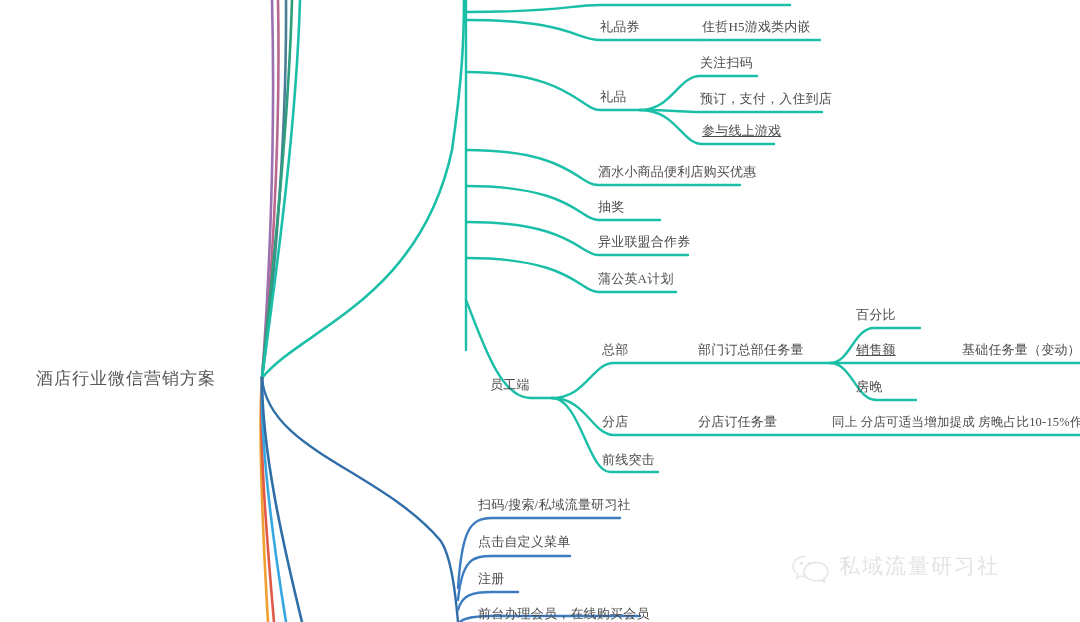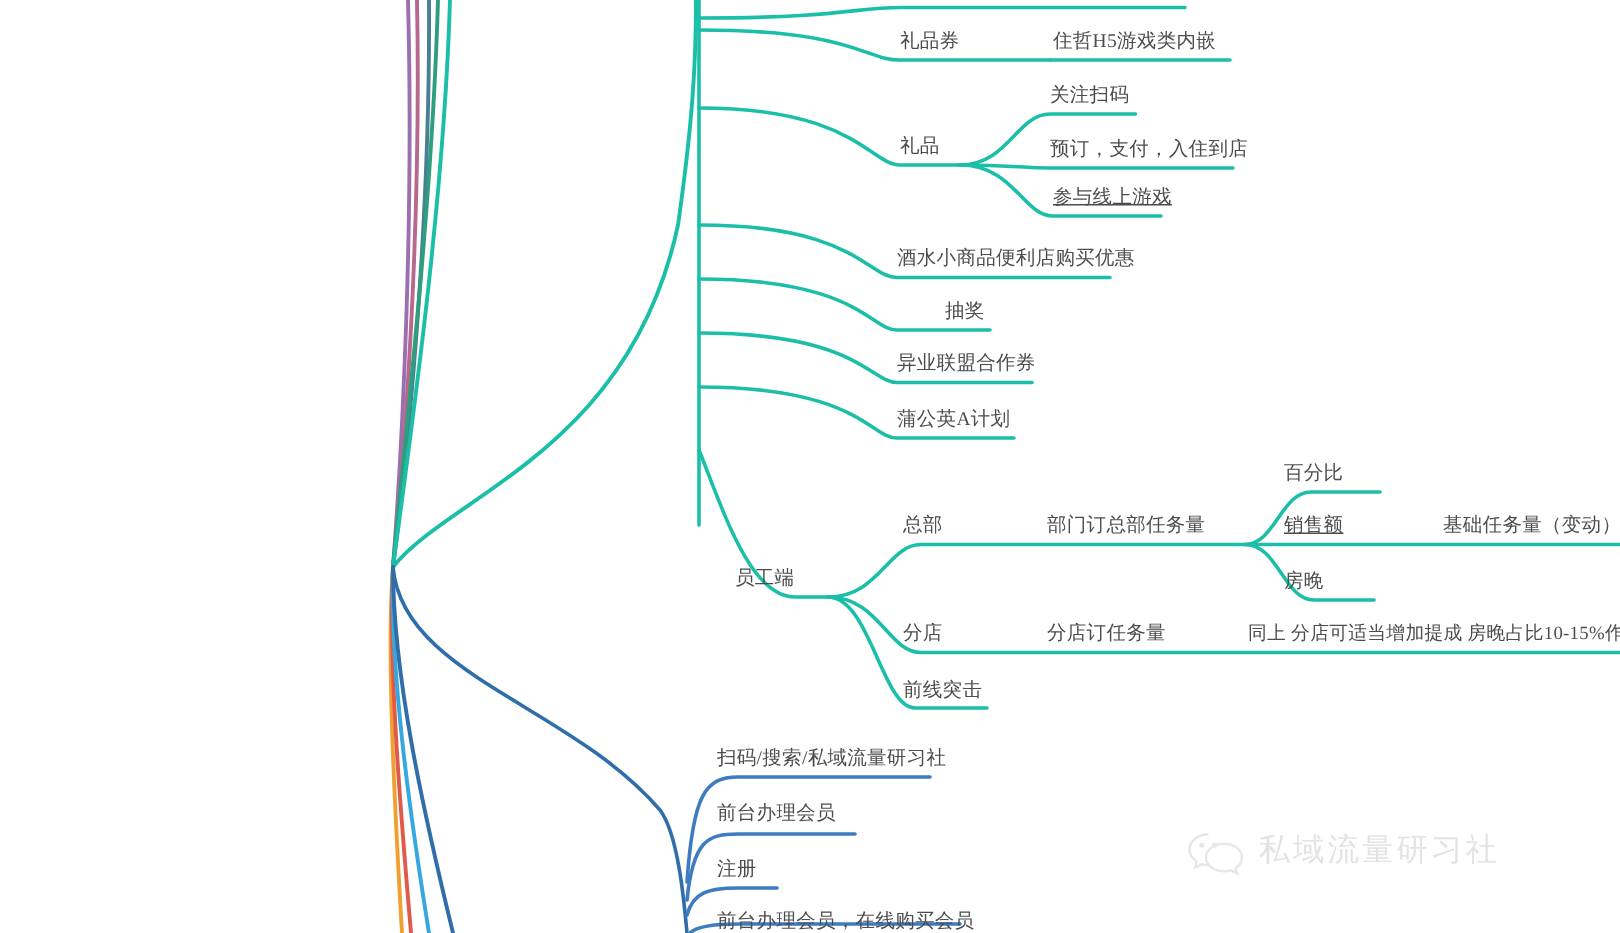--- a/index.html
+++ b/index.html
@@ -95,52 +95,53 @@
 
       <path d="M552,398 C580,398 588,472 610,472 L658,472" stroke="#1bbfa8" stroke-width="2.4"></path>
 
       <path d="M458,588 C462,530 470,518 492,518 L620,518" stroke="#3d7cc0" stroke-width="2.4"></path>
       <path d="M458,600 C462,560 472,556 492,556 L570,556" stroke="#3d7cc0" stroke-width="2.4"></path>
       <path d="M458,610 C462,595 472,592 492,592 L518,592" stroke="#3d7cc0" stroke-width="2.4"></path>
       <path d="M460,622 C464,618 474,616 492,616 L640,616" stroke="#3d7cc0" stroke-width="2.4"></path>
     </g>
   </svg>
 
+  <div class="node root" style="left:36px;top:369px;">酒店行业微信营销方案</div>
 
   <div class="node" style="left:600px;top:20px;">礼品券</div>
   <div class="node" style="left:702px;top:20px;">住哲H5游戏类内嵌</div>
 
   <div class="node" style="left:600px;top:90px;">礼品</div>
   <div class="node" style="left:700px;top:56px;">关注扫码</div>
   <div class="node" style="left:700px;top:92px;">预订，支付，入住到店</div>
   <div class="node" style="left:702px;top:124px;text-decoration:underline;">参与线上游戏</div>
 
   <div class="node" style="left:598px;top:165px;">酒水小商品便利店购买优惠</div>
-  <div class="node" style="left:630px;top:200px;">抽奖</div>
+  <div class="node" style="left:598px;top:200px;">抽奖</div>
   <div class="node" style="left:598px;top:235px;">异业联盟合作券</div>
   <div class="node" style="left:598px;top:272px;">蒲公英A计划</div>
 
   <div class="node" style="left:490px;top:378px;">员工端</div>
 
   <div class="node" style="left:602px;top:343px;">总部</div>
   <div class="node" style="left:698px;top:343px;">部门订总部任务量</div>
 
   <div class="node" style="left:856px;top:308px;">百分比</div>
   <div class="node" style="left:856px;top:343px;text-decoration:underline;">销售额</div>
   <div class="node" style="left:962px;top:343px;">基础任务量（变动）以上</div>
   <div class="node" style="left:856px;top:380px;">房晚</div>
 
   <div class="node" style="left:602px;top:415px;">分店</div>
   <div class="node" style="left:698px;top:415px;">分店订任务量</div>
   <div class="node small" style="left:832px;top:415px;">同上 分店可适当增加提成 房晚占比10-15%作为0开始</div>
 
   <div class="node" style="left:602px;top:453px;">前线突击</div>
 
   <div class="node" style="left:478px;top:498px;">扫码/搜索/私域流量研习社</div>
-  <div class="node" style="left:478px;top:535px;">前台办理会员</div>
+  <div class="node" style="left:478px;top:535px;">点击自定义菜单</div>
   <div class="node" style="left:478px;top:572px;">注册</div>
   <div class="node" style="left:478px;top:607px;">前台办理会员，在线购买会员</div>
 
   <div id="watermark">
     <svg class="wm-logo" width="40" height="32" viewBox="0 0 40 32">
       <g fill="none" stroke="#d8d8d8" stroke-width="1.6">
         <path d="M15.6,4.2 C8.6,4.2 3,8.8 3,14.4 C3,17.6 4.9,20.5 7.9,22.3
                  L6.6,26.4 L11.2,24.1 C12.6,24.5 14.1,24.7 15.6,24.7"></path>
         <path d="M26,10.4 C32.6,10.4 38,14.5 38,19.6 C38,22.5 36.3,25.1 33.6,26.8
                  L34.7,30.2 L30.6,28.2 C29.2,28.6 27.6,28.8 26,28.8

